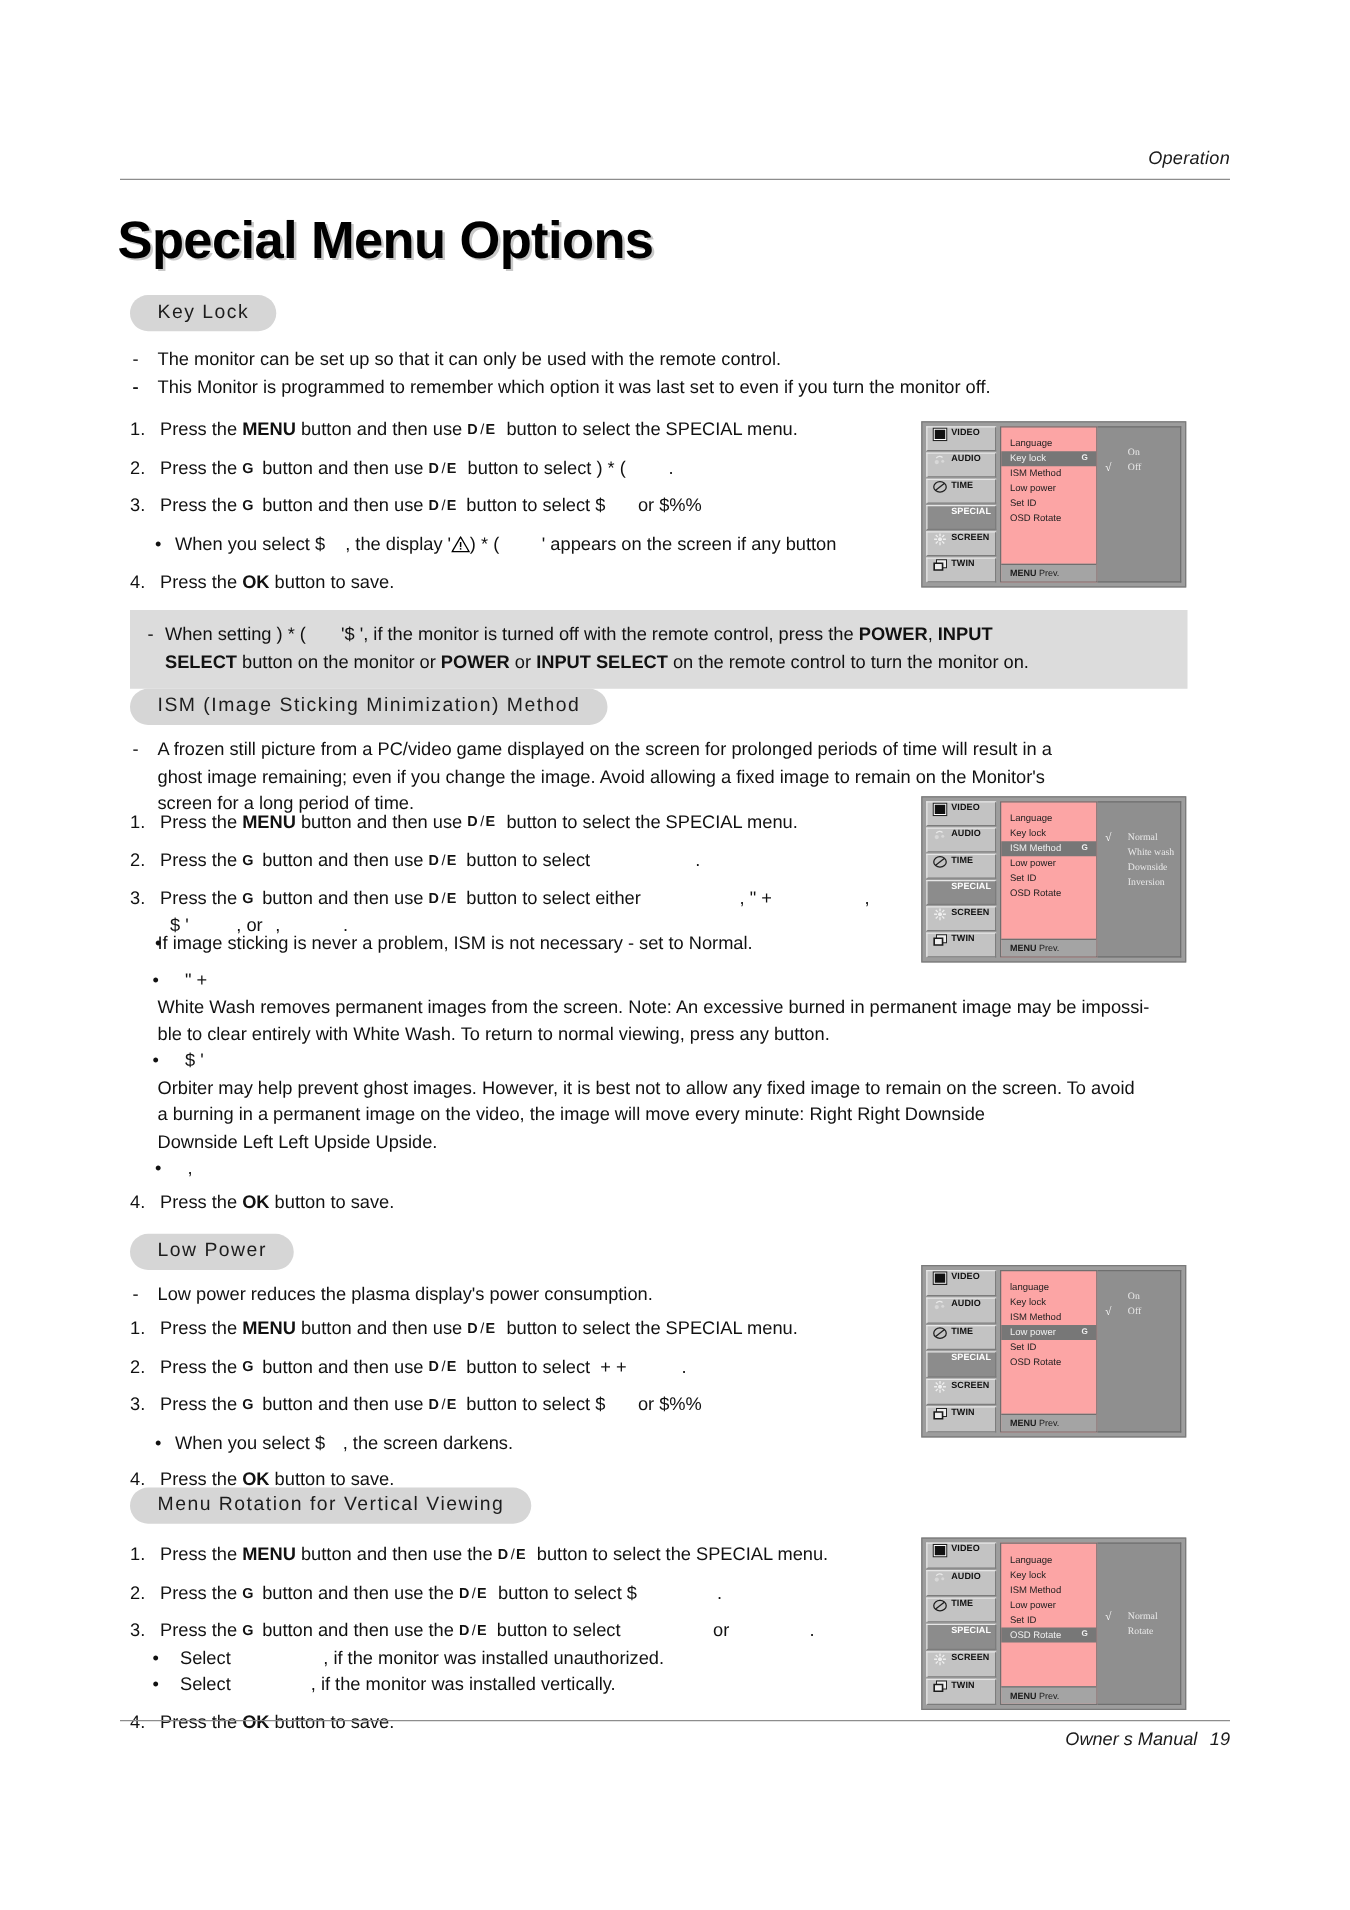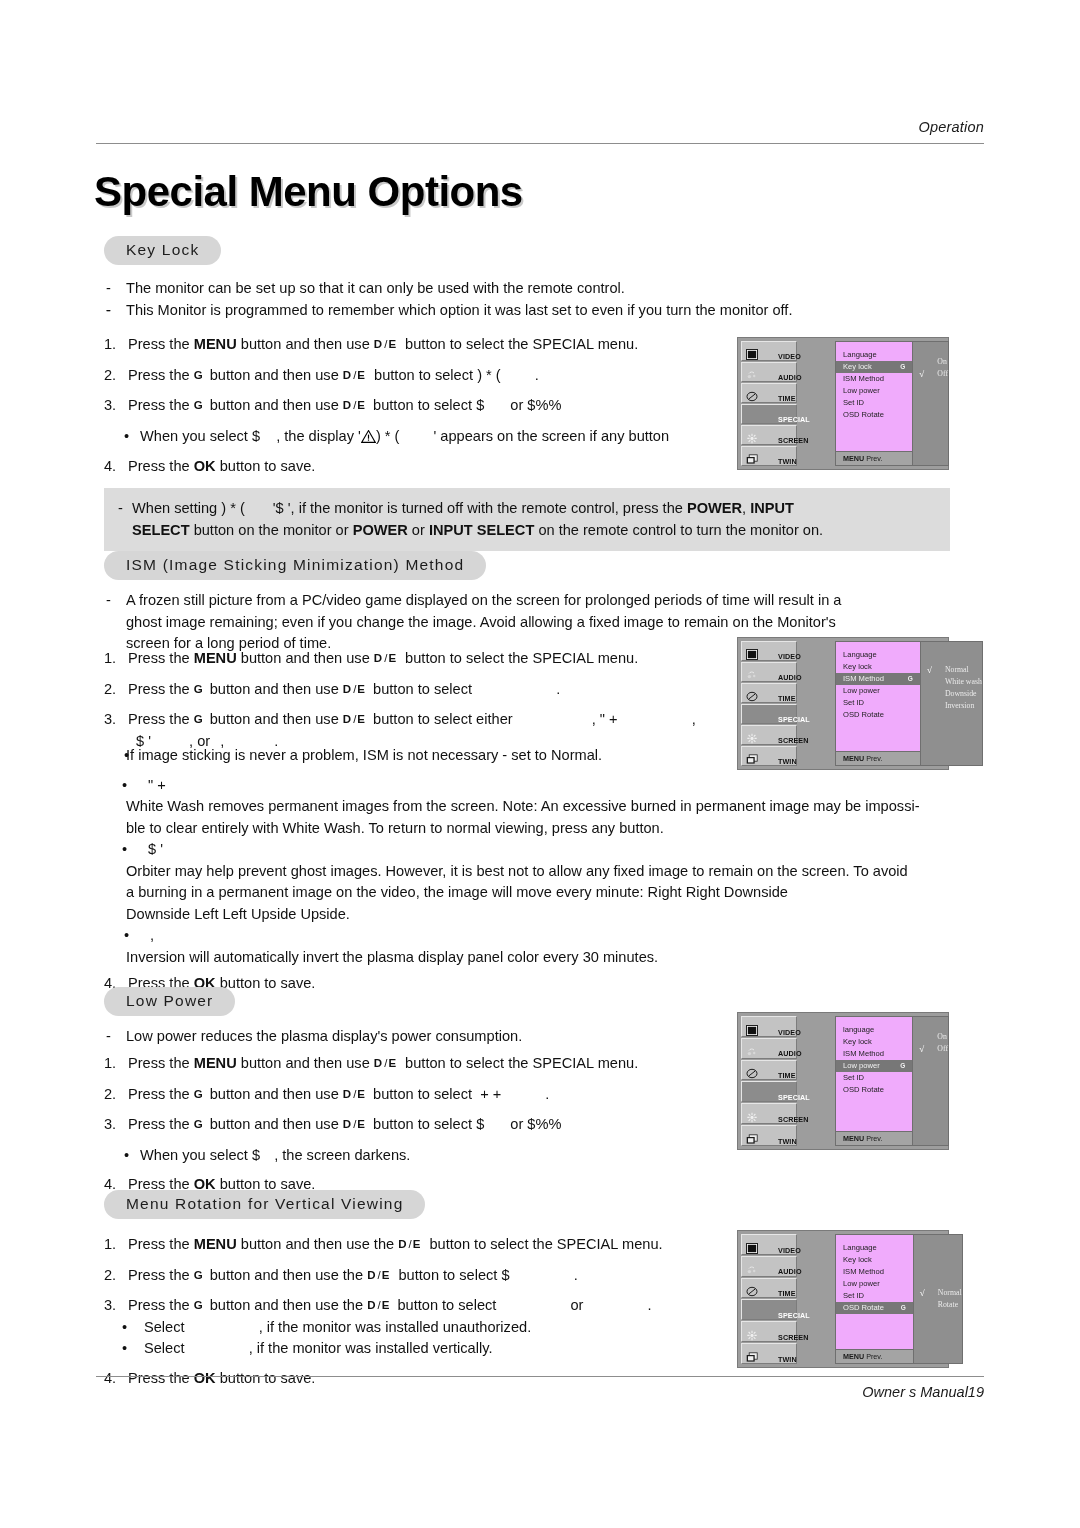--- a/index.html
+++ b/index.html
@@ -154,22 +154,22 @@
     width: 56px;
     flex: 0 0 56px;
     display: flex;
     flex-direction: column;
     gap: 1px;
   }
   .osd-nav-item {
     flex: 1 1 0;
     background: #c3c3c3;
     display: flex;
-    align-items: flex-end;
-    gap: 20px;
+    align-items: flex-start;
+    gap: 3px;
     padding-left: 4px;
     border-top: 1px solid #e6e6e6;
     border-left: 1px solid #e6e6e6;
     border-bottom: 1px solid #7c7c7c;
     border-right: 1px solid #7c7c7c;
   }
   .osd-nav-item.active {
     background: #8c8c8c;
   }
   .osd-nav-item.active .osd-nav-label { color: #fff; }
@@ -189,26 +189,25 @@
   }
   .osd-nav-icon svg { display: block; }
 
   .osd-main {
     flex: 1 1 auto;
     display: flex;
     margin-left: 3px;
   }
   .osd-list {
     flex: 0 0 54%;
-    background: #f0abfc;
+    background: #fca5a5;
     border: 1px solid #6f6f6f;
     position: relative;
     display: flex;
     flex-direction: column;
-    margin-left: 35px;
   }
   .osd-list-items {
     flex: 1 1 auto;
     padding: 7px 0 0 0;
   }
   .osd-item {
     font-size: 7.6px;
     color: #1d1d1d;
     padding: 1px 4px 1px 7px;
     line-height: 10px;
@@ -275,21 +274,21 @@
   .footer {
     position: absolute;
     left: 96px;
     top: 1384px;
     width: 888px;
     text-align: right;
     font-style: italic;
     font-size: 14.5px;
     color: #1a1a1a;
   }
-  .footer .pnum { }
+  .footer .pnum { padding-left: 10px; }
 </style>
 </head>
 <body>
 
 <div class="page">
 
   <div class="header">
     <span class="header-label">Operation</span>
   </div>
   <div class="header-rule"></div>
@@ -538,21 +537,20 @@
       <span class="bul" style="left:18px;">•</span>
       <span style="padding-left:8px;">$ '</span>
     </div>
     <div class="sub-para">Orbiter may help prevent ghost images. However, it is best not to allow any fixed image to remain on the screen. To avoid</div>
     <div class="sub-para">a burning in a permanent image on the video, the image will move every minute: Right      Right      Downside</div>
     <div class="sub-para">Downside      Left      Left      Upside      Upside.</div>
     <div class="bulline">
       <span class="bul" style="left:20px;">•</span>
       <span style="padding-left:10px;">,</span>
     </div>
-    <div class="sub-para">Inversion will automatically invert the plasma display panel color every 30 minutes.</div>
     <div class="numline" style="margin-top:5px;">
       <span class="num">4.</span>
       <span>Press the</span>
       <b>OK</b>
       <span>button to save.</span>
     </div>
   </div>
 
   <div class="osd" id="osd-ism" style="left:737px; top:637px; width:212px; height:133px;">
       <div class="osd-nav">

